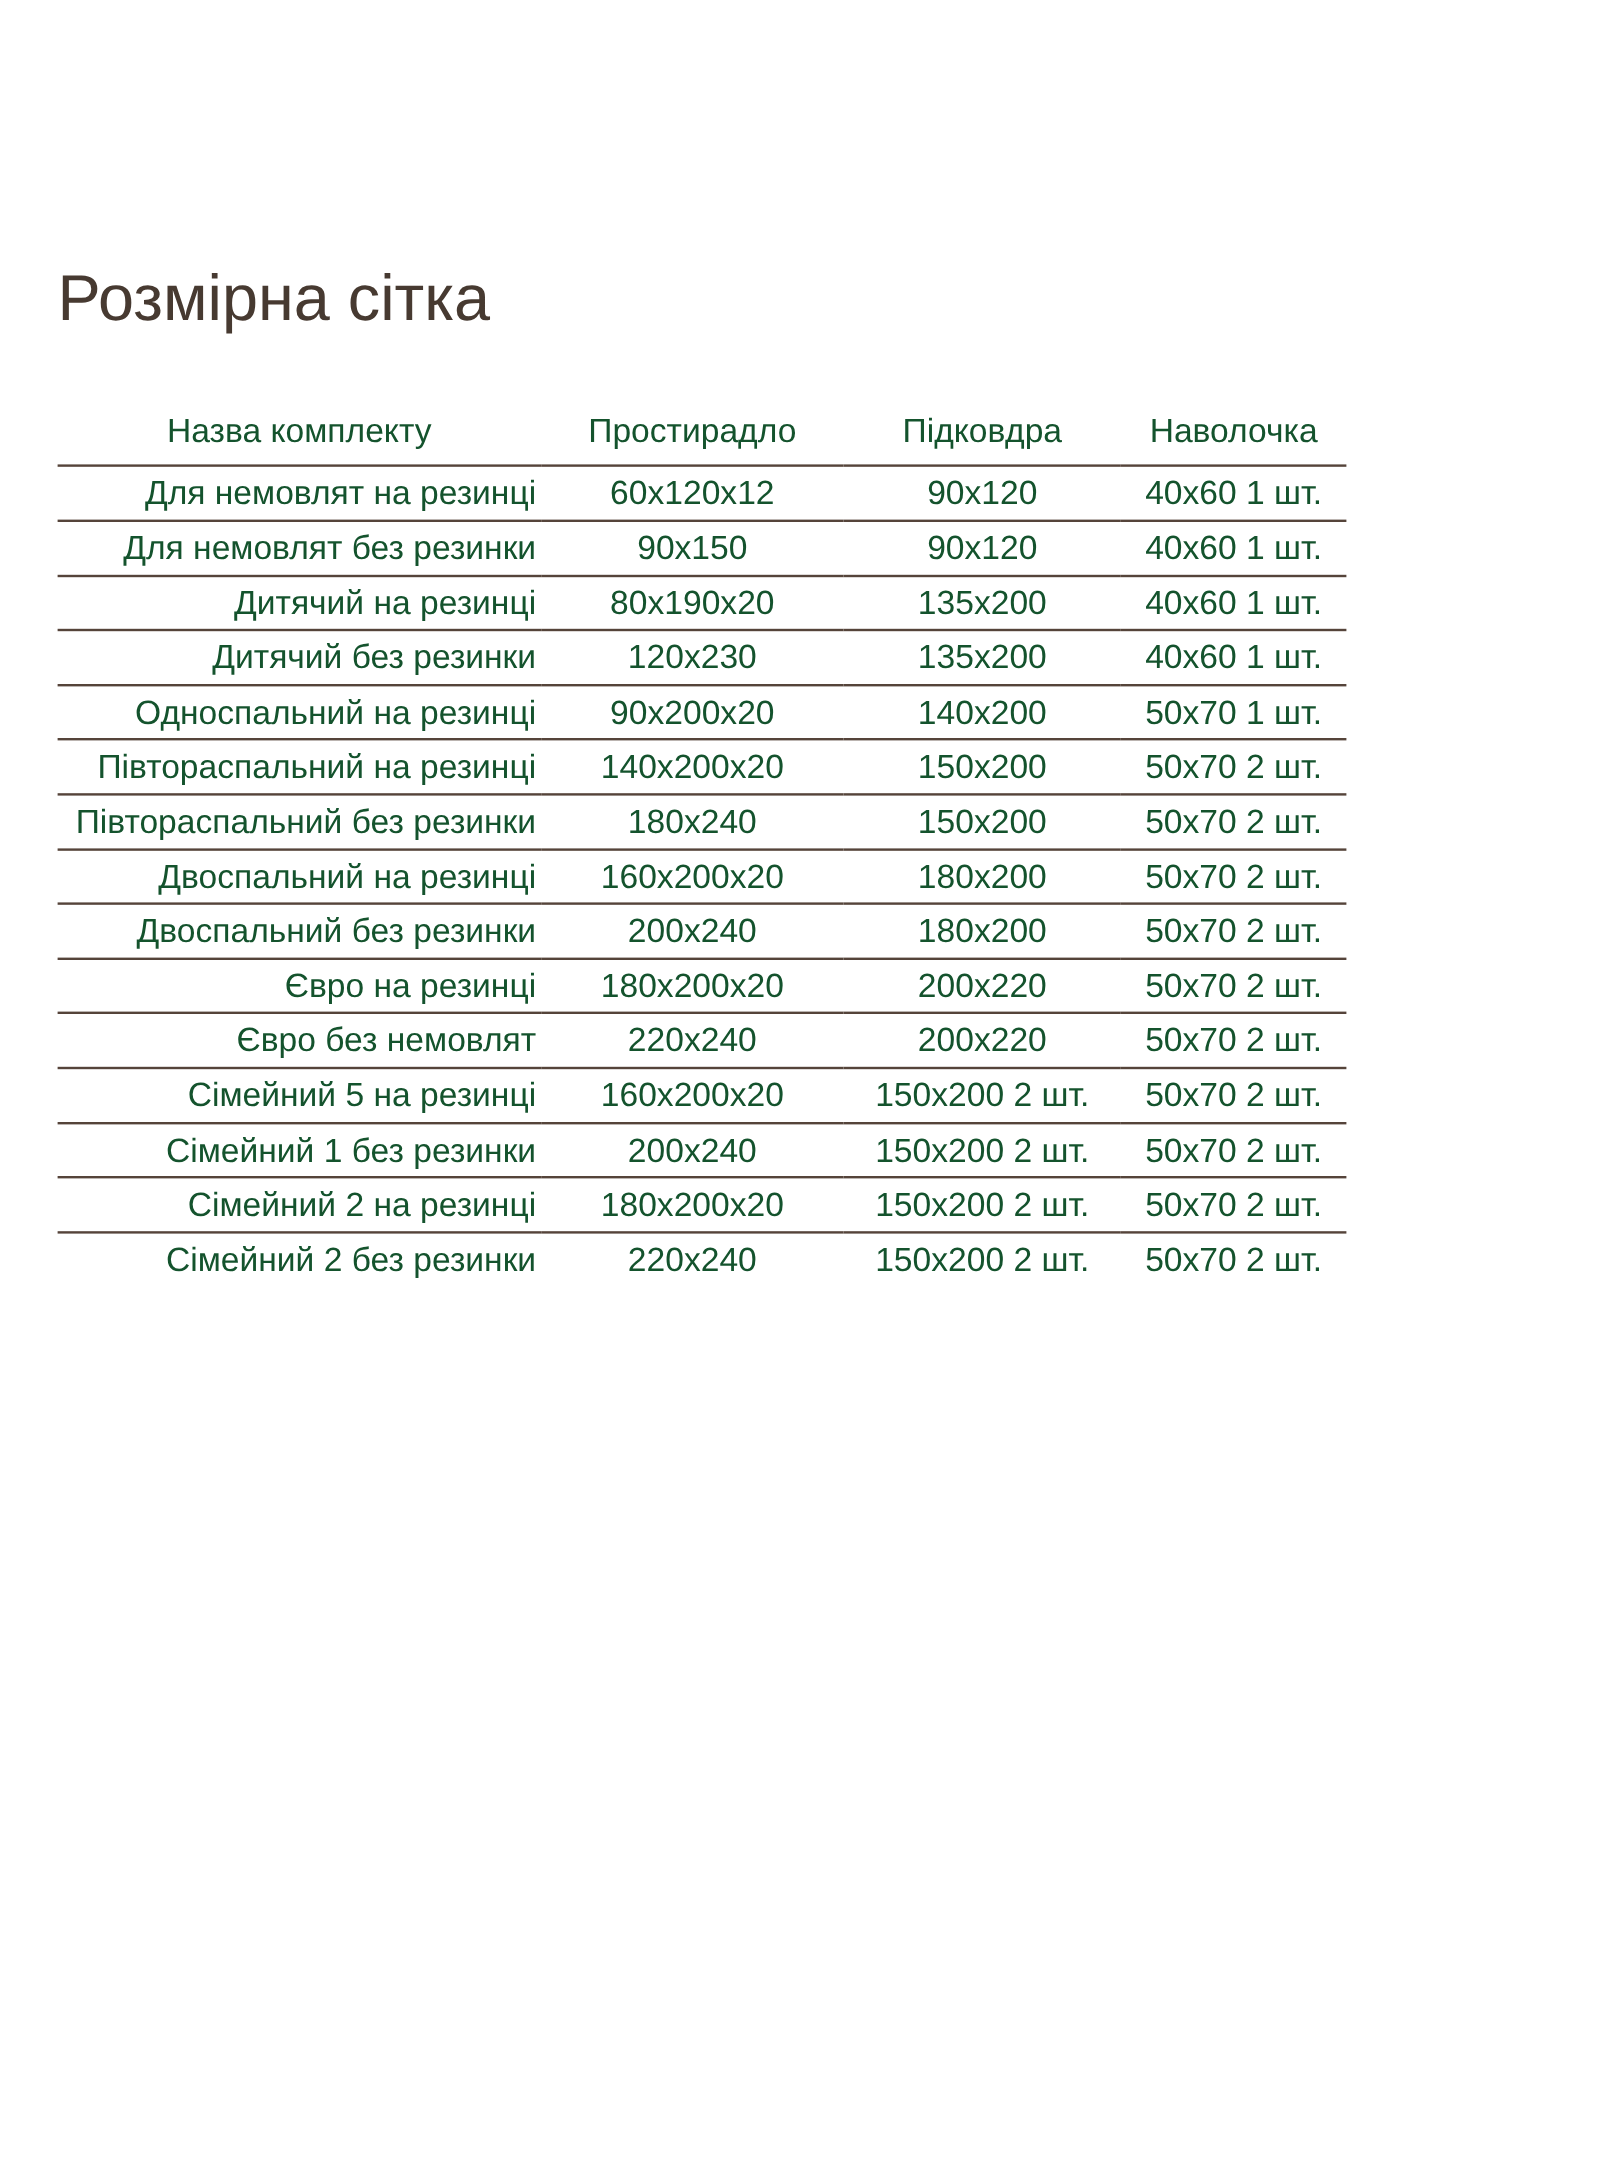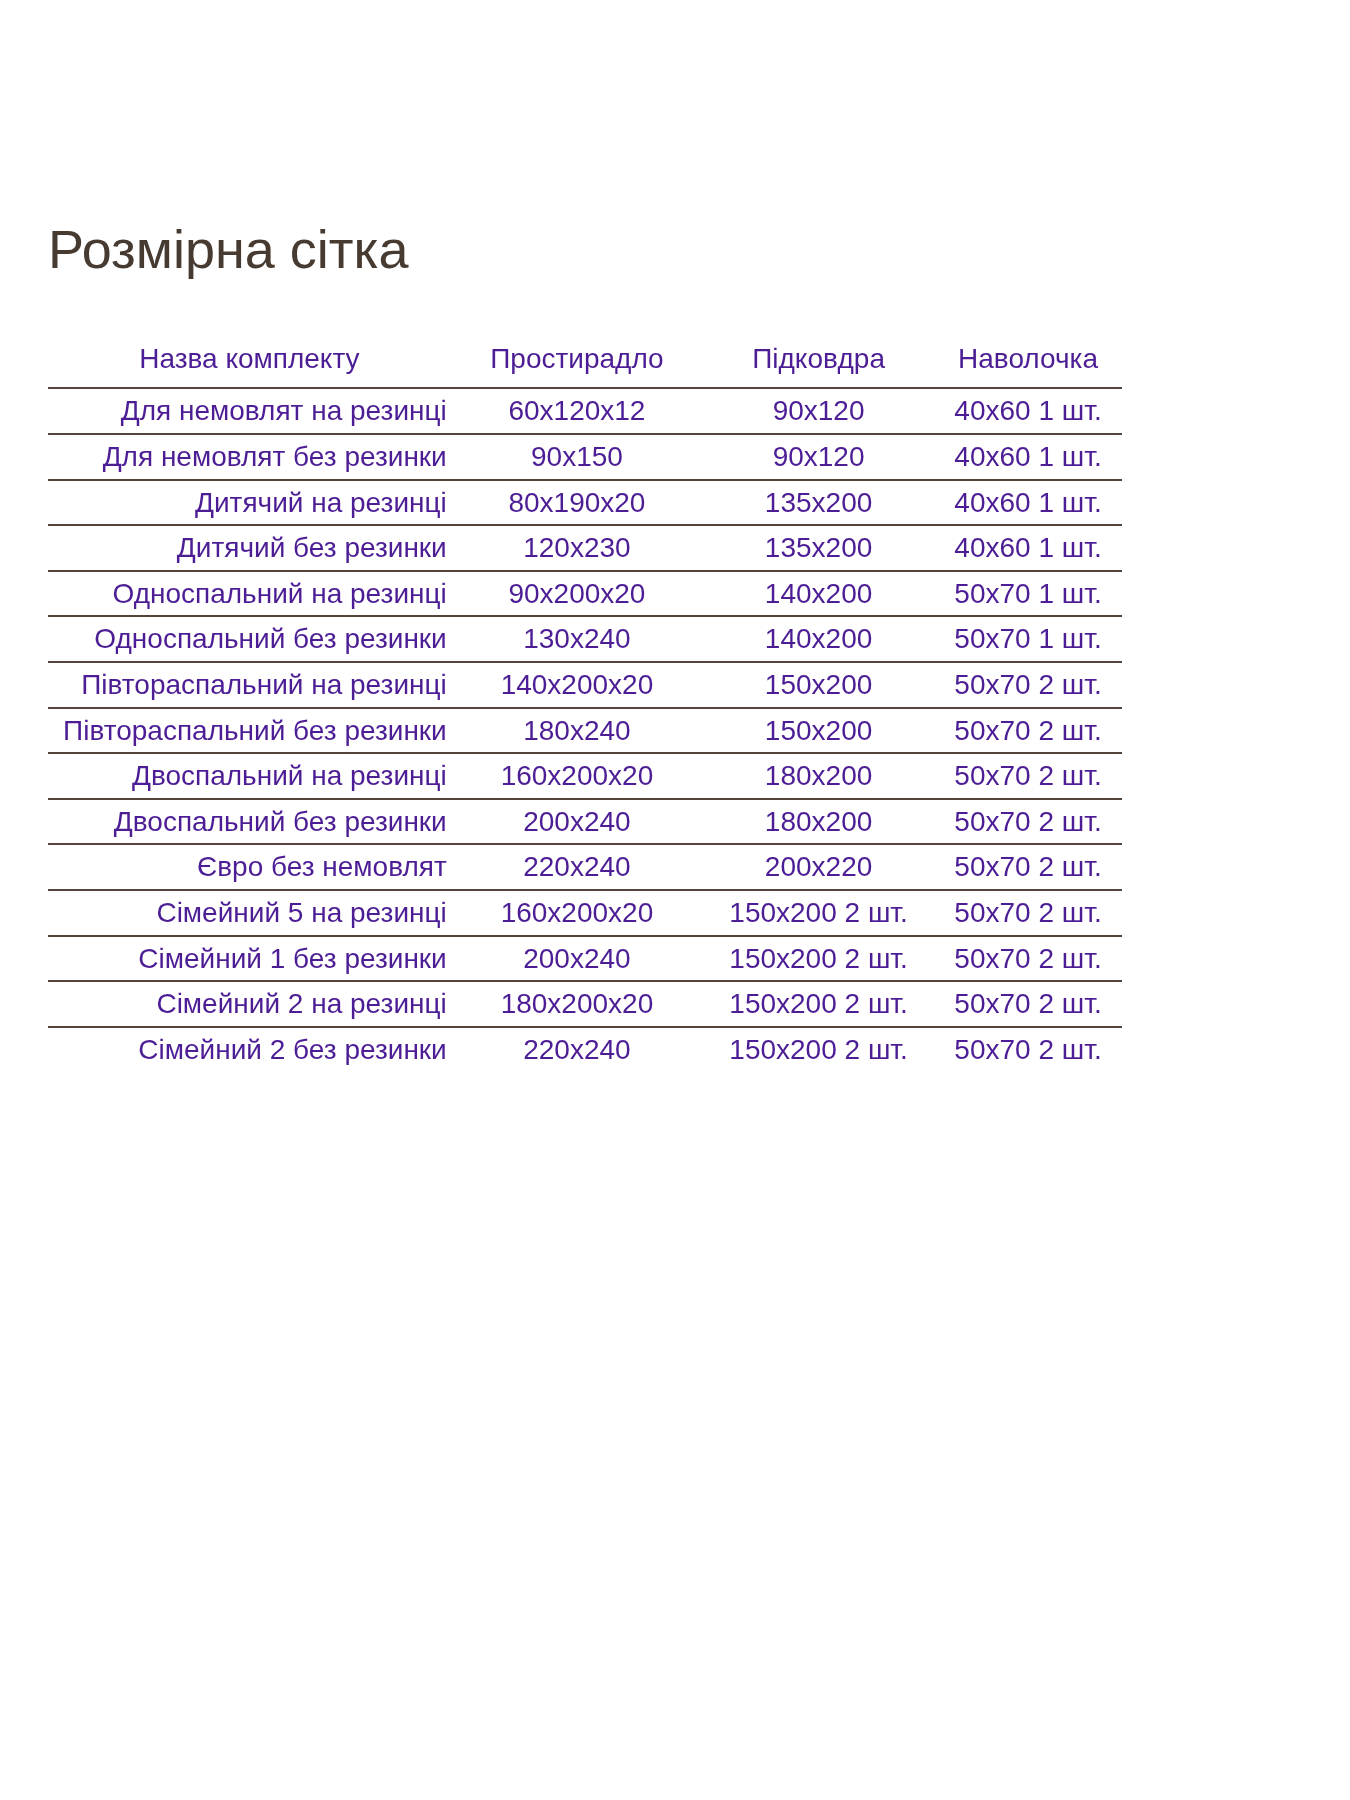--- a/index.html
+++ b/index.html
@@ -25,21 +25,21 @@
     font-size: 54px;
     font-weight: 400;
     line-height: 1.1;
     margin: 0 0 60px 0;
     color: #473a31;
   }
   table.size-table {
     width: 100%;
     border-collapse: collapse;
     font-size: 28px;
-    color: #4c1d95;
+    color: #14532d;
   }
   table.size-table th {
     font-weight: 400;
     text-align: center;
     padding: 4px 4px 12px 4px;
     white-space: nowrap;
   }
   table.size-table td {
     text-align: center;
     padding: 5px 4px;
@@ -115,26 +115,20 @@
     <td>40х60 1 шт.</td>
   </tr>
 
   <tr>
     <td class="col-name">Односпальний на резинці</td>
     <td>90х200х20</td>
     <td>140х200</td>
     <td>50х70 1 шт.</td>
   </tr>
 
-  <tr>
-    <td class="col-name">Односпальний без резинки</td>
-    <td>130х240</td>
-    <td>140х200</td>
-    <td>50х70 1 шт.</td>
-  </tr>
 
   <tr>
     <td class="col-name">Півтораспальний на резинці</td>
     <td>140х200х20</td>
     <td>150х200</td>
     <td>50х70 2 шт.</td>
   </tr>
 
   <tr>
     <td class="col-name">Півтораспальний без резинки</td>
@@ -150,20 +144,26 @@
     <td>50х70 2 шт.</td>
   </tr>
 
   <tr>
     <td class="col-name">Двоспальний без резинки</td>
     <td>200х240</td>
     <td>180х200</td>
     <td>50х70 2 шт.</td>
   </tr>
 
+  <tr>
+    <td class="col-name">Євро на резинці</td>
+    <td>180х200х20</td>
+    <td>200х220</td>
+    <td>50х70 2 шт.</td>
+  </tr>
 
   <tr>
     <td class="col-name">Євро без немовлят</td>
     <td>220х240</td>
     <td>200х220</td>
     <td>50х70 2 шт.</td>
   </tr>
 
   <tr>
     <td class="col-name">Сімейний 5 на резинці</td>

